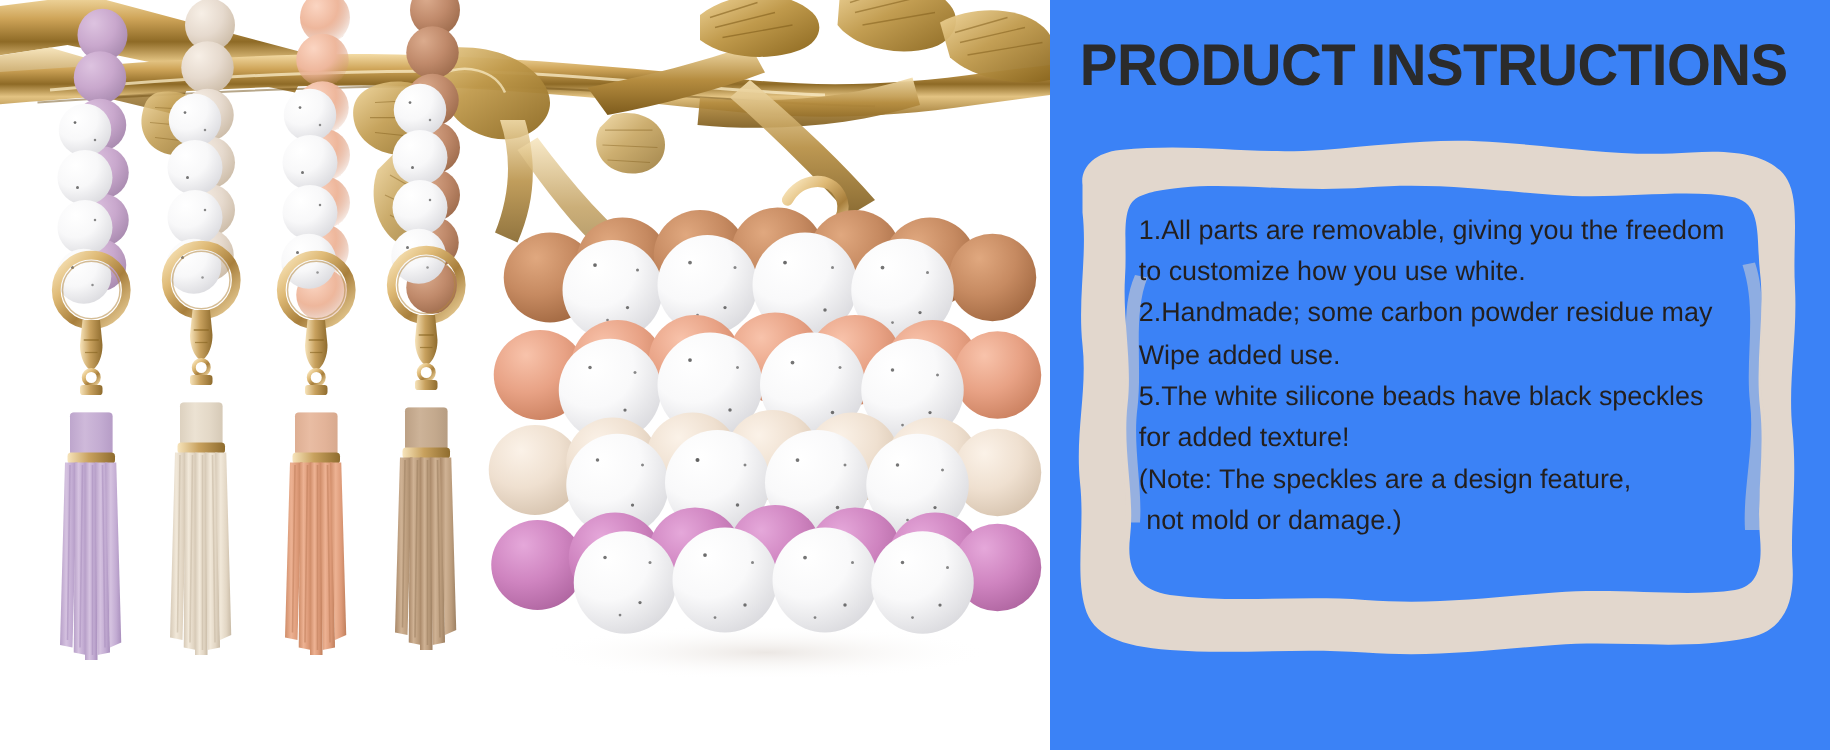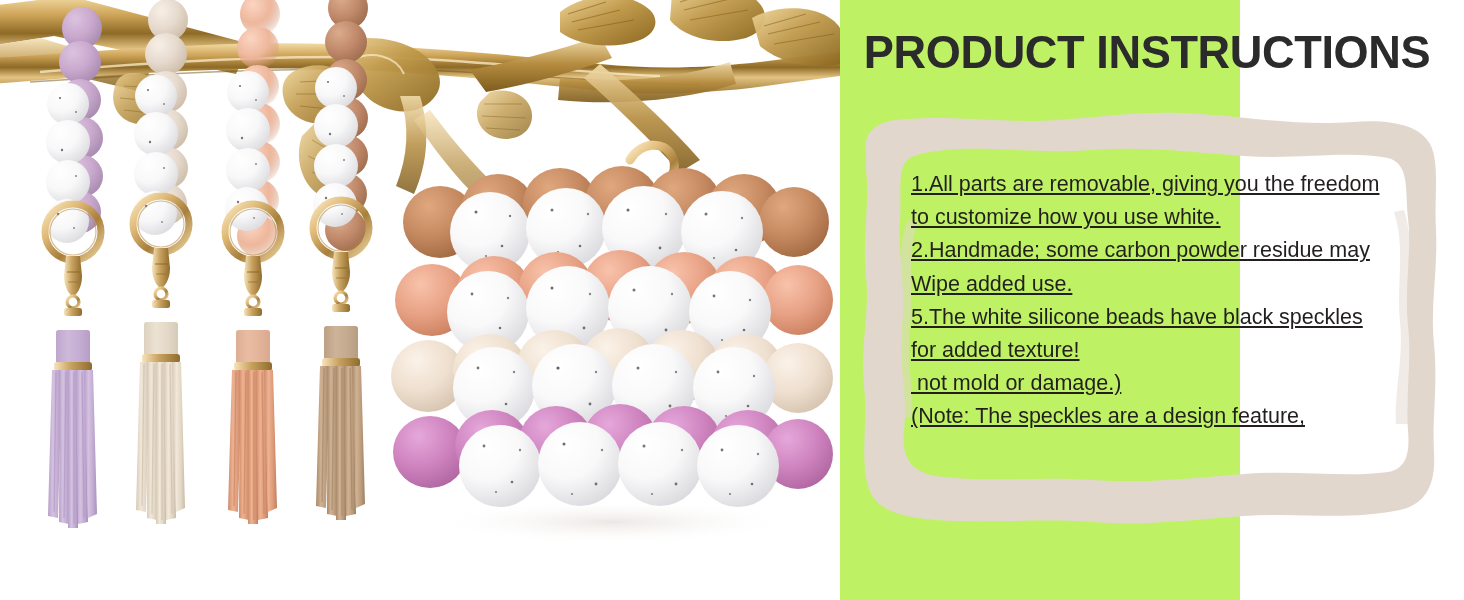--- a/index.html
+++ b/index.html
@@ -5,22 +5,22 @@
 <style>
   * { margin:0; padding:0; box-sizing:border-box; }
   html,body{
     width:1464px; height:600px;
     background:#ffffff;
     font-family:"Liberation Sans", sans-serif;
     overflow:hidden;
   }
   #page{
     position:relative;
-    width:1240px; height:600px;
-    background:#bef264;
+    width:1464px; height:600px;
+    background:#3b82f6;
   }
 
   
   #product-photo{
     position:absolute; left:0; top:0; width:840px; height:600px;
     background:#ffffff;
   }
   #branch-layer, #keychains-layer, #stack-layer{
     position:absolute; left:0; top:0; width:840px; height:600px;
   }
@@ -55,21 +55,20 @@
     left:63px; top:68px;
     width:500px;
     font-size:21.5px;
     line-height:33.2px;
     color:#231f1e;
     font-family:"Liberation Sans", sans-serif;
   }
   #instructions-text .line{
     white-space:pre;
     display:block;
-    text-decoration:underline;
   }
 </style>
 </head>
 <body>
 
 <div id="page">
 
   <div id="product-photo">
 
     <svg id="branch-layer" viewBox="0 0 840 600" xmlns="http://www.w3.org/2000/svg">
@@ -624,18 +623,18 @@
           C 546 292, 556 256, 552 222 C 548 186, 558 148, 546 112 Z"></path>
       </svg>
 
       <div id="instructions-text">
         <span class="line">1.All parts are removable, giving you the freedom</span>
         <span class="line">to customize how you use white.</span>
         <span class="line">2.Handmade; some carbon powder residue may</span>
         <span class="line">Wipe added use.</span>
         <span class="line">5.The white silicone beads have black speckles</span>
         <span class="line">for added texture!</span>
+        <span class="line">(Note: The speckles are a design feature,</span>
         <span class="line"> not mold or damage.)</span>
-        <span class="line">(Note: The speckles are a design feature,</span>
       </div>
     </div>
   </div>
 </div>
 
 </body></html>

